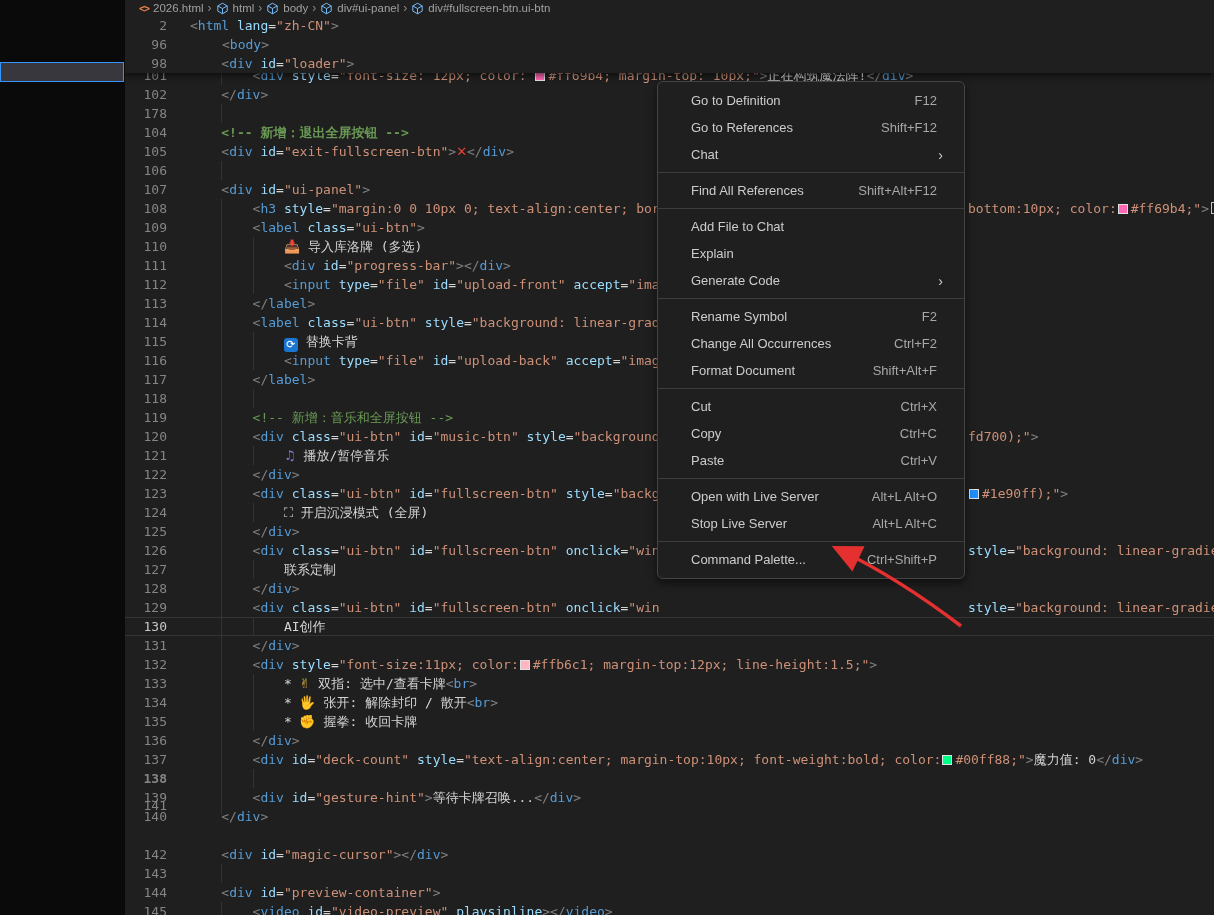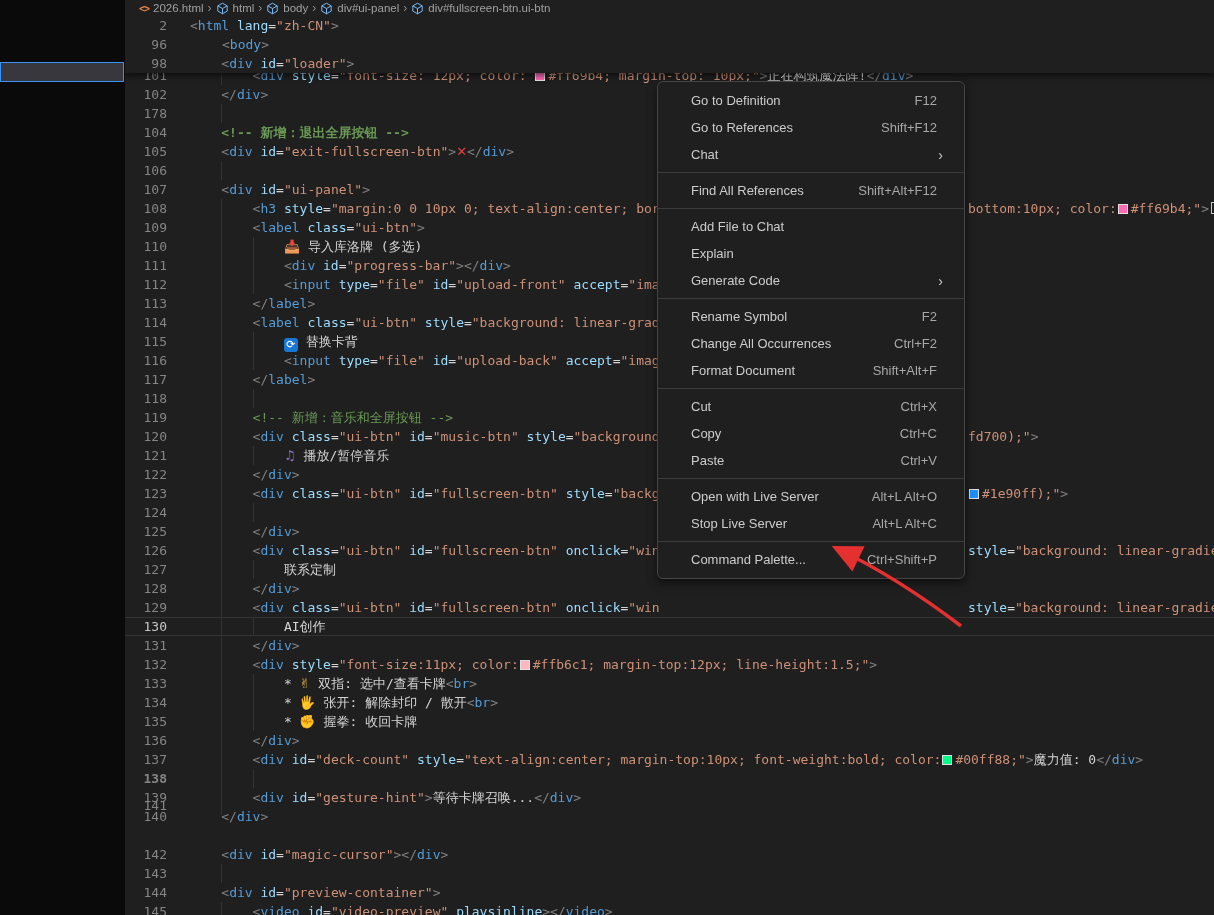--- a/index.html
+++ b/index.html
@@ -86,21 +86,21 @@
         <div class="row" style="top: 313px;"><span class="ln">114</span><div class="codewrap"><div class="guide" style="left: 4ch;"></div><span class="toks" style="padding-left: 8ch;"><span class="tk-p">&lt;</span><span class="tk-t">label</span><span class="tk-x"> </span><span class="tk-a">class</span><span class="tk-q">=</span><span class="tk-s">"ui-btn"</span><span class="tk-x"> </span><span class="tk-a">style</span><span class="tk-q">=</span><span class="tk-s">"background: linear-grad</span></span></div></div>
         <div class="row" style="top: 332px;"><span class="ln">115</span><div class="codewrap"><div class="guide" style="left: 4ch;"></div><div class="guide" style="left: 8ch;"></div><span class="toks" style="padding-left: 12ch;"><span class="chip">⟳</span><span class="tk-x"> 替换卡背</span></span></div></div>
         <div class="row" style="top: 351px;"><span class="ln">116</span><div class="codewrap"><div class="guide" style="left: 4ch;"></div><div class="guide" style="left: 8ch;"></div><span class="toks" style="padding-left: 12ch;"><span class="tk-p">&lt;</span><span class="tk-t">input</span><span class="tk-x"> </span><span class="tk-a">type</span><span class="tk-q">=</span><span class="tk-s">"file"</span><span class="tk-x"> </span><span class="tk-a">id</span><span class="tk-q">=</span><span class="tk-s">"upload-back"</span><span class="tk-x"> </span><span class="tk-a">accept</span><span class="tk-q">=</span><span class="tk-s">"imag</span></span></div></div>
         <div class="row" style="top: 370px;"><span class="ln">117</span><div class="codewrap"><div class="guide" style="left: 4ch;"></div><span class="toks" style="padding-left: 8ch;"><span class="tk-p">&lt;/</span><span class="tk-t">label</span><span class="tk-p">&gt;</span></span></div></div>
         <div class="row" style="top: 389px;"><span class="ln">118</span><div class="codewrap"><div class="guide" style="left: 4ch;"></div><div class="guide" style="left: 8ch;"></div><span class="toks" style="padding-left: 0ch;"></span></div></div>
         <div class="row" style="top: 408px;"><span class="ln">119</span><div class="codewrap"><div class="guide" style="left: 4ch;"></div><span class="toks" style="padding-left: 8ch;"><span class="tk-c">&lt;!-- 新增：音乐和全屏按钮 --&gt;</span></span></div></div>
         <div class="row" style="top: 427px;"><span class="ln">120</span><div class="codewrap"><div class="guide" style="left: 4ch;"></div><span class="toks" style="padding-left: 8ch;"><span class="tk-p">&lt;</span><span class="tk-t">div</span><span class="tk-x"> </span><span class="tk-a">class</span><span class="tk-q">=</span><span class="tk-s">"ui-btn"</span><span class="tk-x"> </span><span class="tk-a">id</span><span class="tk-q">=</span><span class="tk-s">"music-btn"</span><span class="tk-x"> </span><span class="tk-a">style</span><span class="tk-q">=</span><span class="tk-s">"background</span></span><span class="rtoks"><span class="tk-s">fd700);"</span><span class="tk-p">&gt;</span></span></div></div>
         <div class="row" style="top: 446px;"><span class="ln">121</span><div class="codewrap"><div class="guide" style="left: 4ch;"></div><div class="guide" style="left: 8ch;"></div><span class="toks" style="padding-left: 12ch;"><span class="tk-e" style="color: rgb(141, 111, 209);">♫</span><span class="tk-x"> 播放/暂停音乐</span></span></div></div>
         <div class="row" style="top: 465px;"><span class="ln">122</span><div class="codewrap"><div class="guide" style="left: 4ch;"></div><span class="toks" style="padding-left: 8ch;"><span class="tk-p">&lt;/</span><span class="tk-t">div</span><span class="tk-p">&gt;</span></span></div></div>
         <div class="row" style="top: 484px;"><span class="ln">123</span><div class="codewrap"><div class="guide" style="left: 4ch;"></div><span class="toks" style="padding-left: 8ch;"><span class="tk-p">&lt;</span><span class="tk-t">div</span><span class="tk-x"> </span><span class="tk-a">class</span><span class="tk-q">=</span><span class="tk-s">"ui-btn"</span><span class="tk-x"> </span><span class="tk-a">id</span><span class="tk-q">=</span><span class="tk-s">"fullscreen-btn"</span><span class="tk-x"> </span><span class="tk-a">style</span><span class="tk-q">=</span><span class="tk-s">"backg</span></span><span class="rtoks"><span class="swatch" style="background: rgb(30, 144, 255);"></span><span class="tk-s">#1e90ff);"</span><span class="tk-p">&gt;</span></span></div></div>
-        <div class="row" style="top: 503px;"><span class="ln">124</span><div class="codewrap"><div class="guide" style="left: 4ch;"></div><div class="guide" style="left: 8ch;"></div></div></div>
+        <div class="row" style="top: 503px;"><span class="ln">124</span><div class="codewrap"><div class="guide" style="left: 4ch;"></div><div class="guide" style="left: 8ch;"></div><span class="toks" style="padding-left: 12ch;"><span class="tk-e" style="color: rgb(212, 212, 212);">⛶</span><span class="tk-x"> 开启沉浸模式 (全屏)</span></span></div></div>
         <div class="row" style="top: 522px;"><span class="ln">125</span><div class="codewrap"><div class="guide" style="left: 4ch;"></div><span class="toks" style="padding-left: 8ch;"><span class="tk-p">&lt;/</span><span class="tk-t">div</span><span class="tk-p">&gt;</span></span></div></div>
         <div class="row" style="top: 541px;"><span class="ln">126</span><div class="codewrap"><div class="guide" style="left: 4ch;"></div><span class="toks" style="padding-left: 8ch;"><span class="tk-p">&lt;</span><span class="tk-t">div</span><span class="tk-x"> </span><span class="tk-a">class</span><span class="tk-q">=</span><span class="tk-s">"ui-btn"</span><span class="tk-x"> </span><span class="tk-a">id</span><span class="tk-q">=</span><span class="tk-s">"fullscreen-btn"</span><span class="tk-x"> </span><span class="tk-a">onclick</span><span class="tk-q">=</span><span class="tk-s">"win</span></span><span class="rtoks"><span class="tk-a">style</span><span class="tk-q">=</span><span class="tk-s">"background: linear-gradie</span></span></div></div>
         <div class="row" style="top: 560px;"><span class="ln">127</span><div class="codewrap"><div class="guide" style="left: 4ch;"></div><div class="guide" style="left: 8ch;"></div><span class="toks" style="padding-left: 12ch;"><span class="tk-x">联系定制</span></span></div></div>
         <div class="row" style="top: 579px;"><span class="ln">128</span><div class="codewrap"><div class="guide" style="left: 4ch;"></div><span class="toks" style="padding-left: 8ch;"><span class="tk-p">&lt;/</span><span class="tk-t">div</span><span class="tk-p">&gt;</span></span></div></div>
         <div class="row" style="top: 598px;"><span class="ln">129</span><div class="codewrap"><div class="guide" style="left: 4ch;"></div><span class="toks" style="padding-left: 8ch;"><span class="tk-p">&lt;</span><span class="tk-t">div</span><span class="tk-x"> </span><span class="tk-a">class</span><span class="tk-q">=</span><span class="tk-s">"ui-btn"</span><span class="tk-x"> </span><span class="tk-a">id</span><span class="tk-q">=</span><span class="tk-s">"fullscreen-btn"</span><span class="tk-x"> </span><span class="tk-a">onclick</span><span class="tk-q">=</span><span class="tk-s">"win</span></span><span class="rtoks"><span class="tk-a">style</span><span class="tk-q">=</span><span class="tk-s">"background: linear-gradie</span></span></div></div>
         <div class="row active" style="top: 617px;"><span class="ln">130</span><div class="codewrap"><div class="guide" style="left: 4ch;"></div><div class="guide" style="left: 8ch;"></div><span class="toks" style="padding-left: 12ch;"><span class="tk-x">AI创作</span></span></div></div>
         <div class="row" style="top: 636px;"><span class="ln">131</span><div class="codewrap"><div class="guide" style="left: 4ch;"></div><span class="toks" style="padding-left: 8ch;"><span class="tk-p">&lt;/</span><span class="tk-t">div</span><span class="tk-p">&gt;</span></span></div></div>
         <div class="row" style="top: 655px;"><span class="ln">132</span><div class="codewrap"><div class="guide" style="left: 4ch;"></div><span class="toks" style="padding-left: 8ch;"><span class="tk-p">&lt;</span><span class="tk-t">div</span><span class="tk-x"> </span><span class="tk-a">style</span><span class="tk-q">=</span><span class="tk-s">"font-size:11px; color:</span><span class="swatch" style="background: rgb(255, 182, 193);"></span><span class="tk-s">#ffb6c1; margin-top:12px; line-height:1.5;"</span><span class="tk-p">&gt;</span></span></div></div>
         <div class="row" style="top: 674px;"><span class="ln">133</span><div class="codewrap"><div class="guide" style="left: 4ch;"></div><div class="guide" style="left: 8ch;"></div><span class="toks" style="padding-left: 12ch;"><span class="tk-x">* </span><span class="tk-e" style="color: rgb(232, 184, 74);">✌</span><span class="tk-x"> 双指: 选中/查看卡牌</span><span class="tk-p">&lt;</span><span class="tk-t">br</span><span class="tk-p">&gt;</span></span></div></div>
         <div class="row" style="top: 693px;"><span class="ln">134</span><div class="codewrap"><div class="guide" style="left: 4ch;"></div><div class="guide" style="left: 8ch;"></div><span class="toks" style="padding-left: 12ch;"><span class="tk-x">* </span><span class="tk-e" style="color: rgb(232, 184, 74);">🖐</span><span class="tk-x"> 张开: 解除封印 / 散开</span><span class="tk-p">&lt;</span><span class="tk-t">br</span><span class="tk-p">&gt;</span></span></div></div>

